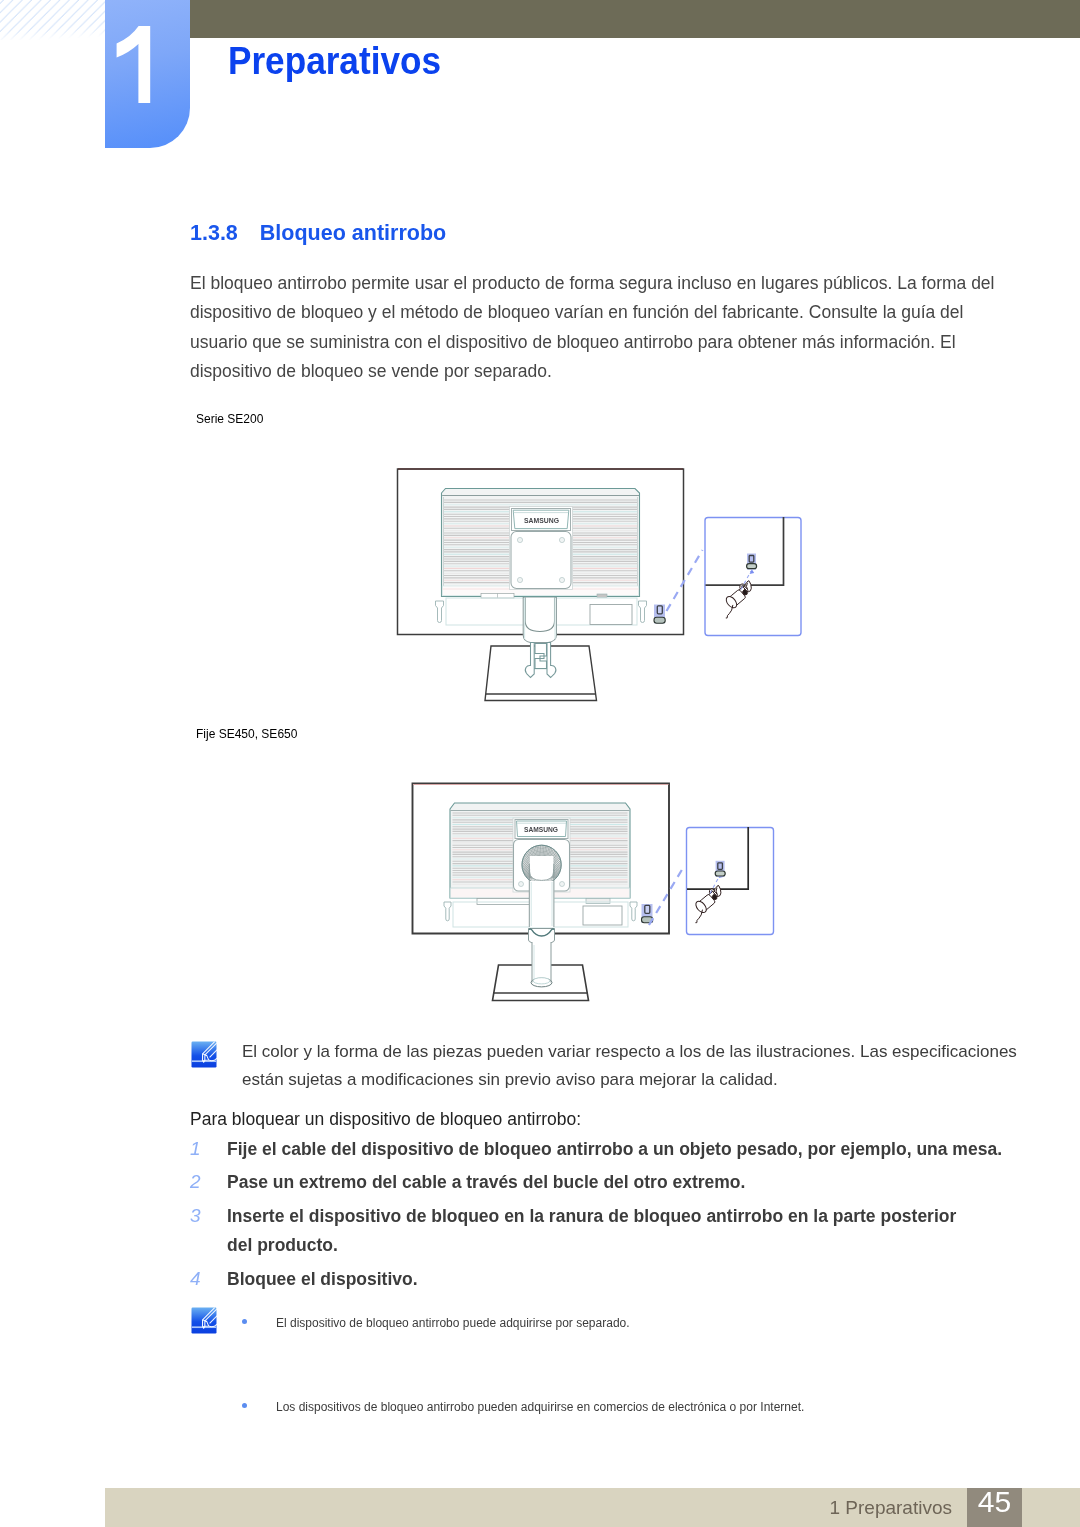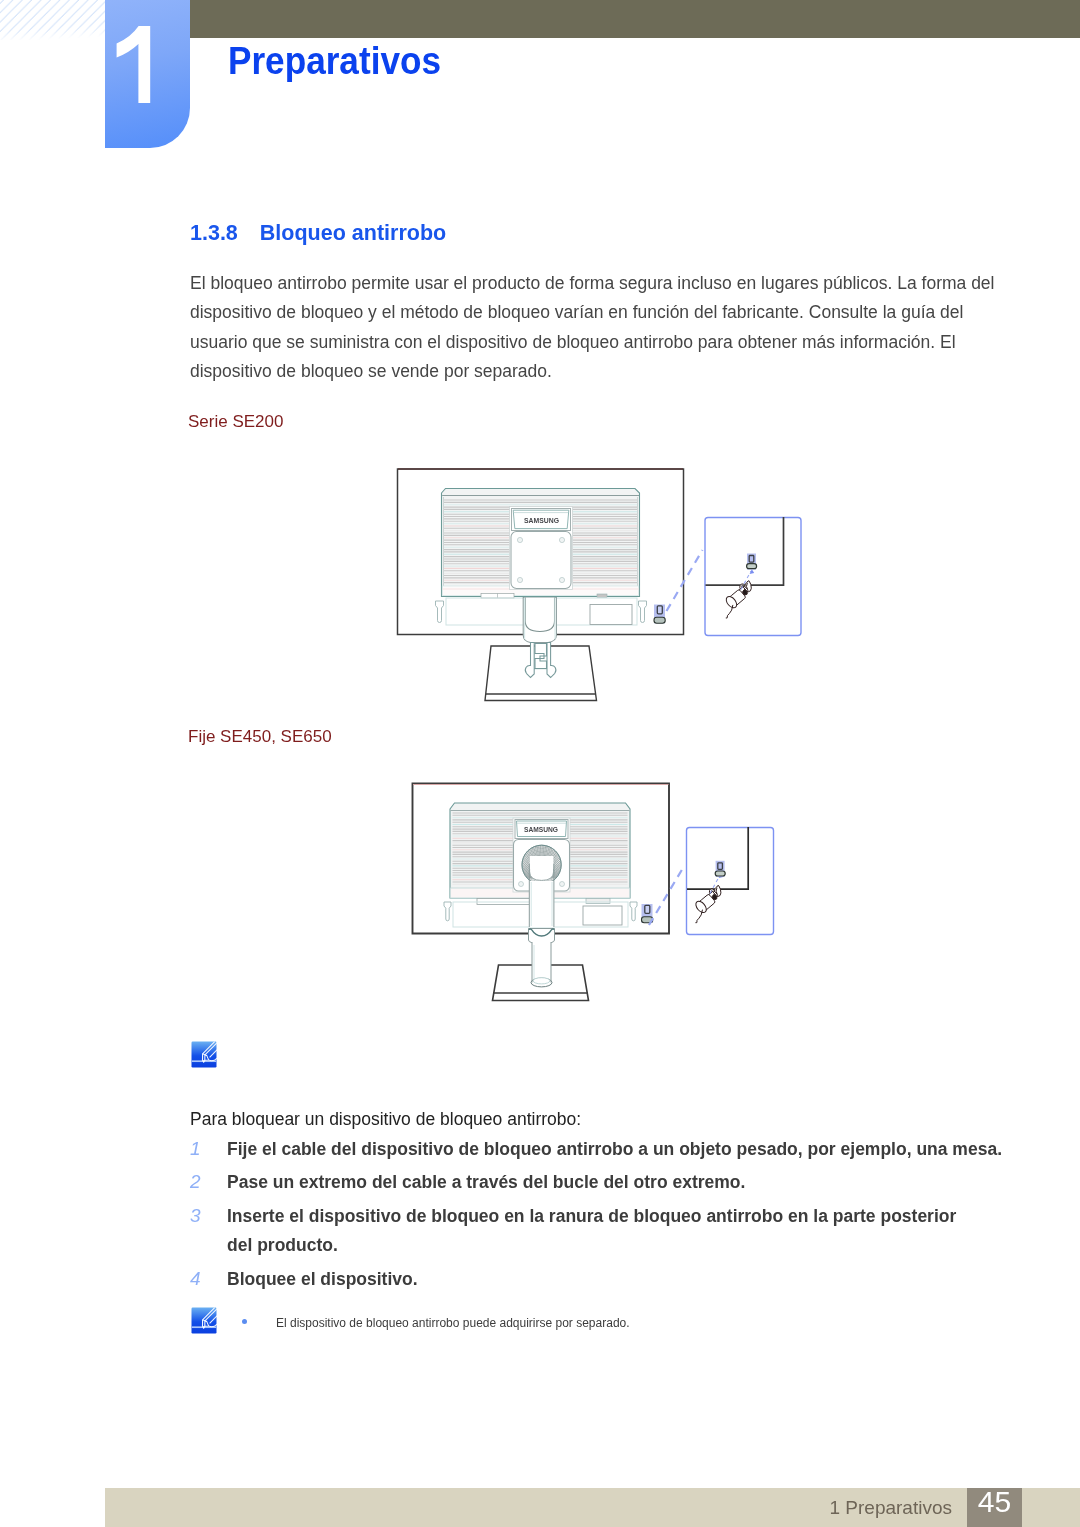--- a/index.html
+++ b/index.html
@@ -26,21 +26,21 @@
              color:#6e6557;font-size:19px;font-weight:400;}
   #pagenumbox{position:absolute;left:967px;top:1488px;width:55px;height:39px;background:#918a7d;}
   #pagenum{position:absolute;left:967px;top:1488px;width:55px;height:28px;
            display:flex;align-items:center;justify-content:center;
            color:#fff;font-size:30px;}
 
   
   #sec-head{position:absolute;left:190px;top:221px;color:#1956ec;font-size:21.5px;font-weight:700;white-space:nowrap;}
   #sec-head .num{margin-right:22px;}
   .para{position:absolute;left:190px;width:812px;color:#454545;font-size:17.5px;line-height:29.3px;}
-  .caption{position:absolute;left:188px;color:#7f1d1d;font-size:17px;}
+  .caption{position:absolute;left:196px;color:#000000;font-size:12px;}
 
   
   .noteicon{position:absolute;width:26px;height:27px;}
   .notetext{position:absolute;color:#3c3c3c;font-size:17px;line-height:28px;}
   #proc-title{position:absolute;left:190px;top:1109px;color:#222;font-size:17.5px;font-weight:400;}
   .step{position:absolute;color:#3c3c3c;font-size:17.5px;line-height:28.5px;}
   .step .n{position:absolute;left:0;top:0;width:28px;text-align:left;color:#8fb0f7;font-size:19px;font-style:italic;}
   .step .t{margin-left:37px;display:block;font-weight:bold;}
   .bullet{position:absolute;color:#3c3c3c;font-size:12px;line-height:27px;}
   .bullet .dot{position:absolute;left:0;top:9px;width:5px;height:5px;border-radius:50%;background:#5b8df0;}
@@ -433,20 +433,21 @@
     </defs>
     <rect x="0.5" y="0.5" width="25" height="26" rx="1.2" fill="url(#ng1)"></rect>
     <path d="M0.8 20.2 L25.2 20.2" stroke="#a9c5fb" stroke-width="1.7" fill="none"></path>
     <path d="M26.2 1.6 L13.9 13.9 L13.8 19.3 L12.7 21.2 L11.5 19.3 L11.6 12.8 L23.7 0.7" fill="none" stroke="#f2f7ff" stroke-width="1.1" stroke-linejoin="round"></path>
     <path d="M11.6 12.8 L15.8 14.6 L17.6 18.9 L13.8 19.3" fill="none" stroke="#f2f7ff" stroke-width="1.05" stroke-linejoin="round"></path>
     <path d="M15.8 14.6 L13.9 13.9" fill="none" stroke="#f2f7ff" stroke-width="1"></path>
     <path d="M17.6 18.9 Q22 21.2 26.2 17.0" fill="none" stroke="#f2f7ff" stroke-width="1.05"></path>
     <path d="M26.2 8.6 L18.6 16.4" fill="none" stroke="#f2f7ff" stroke-width="1.05"></path>
     <path d="M11.5 19.3 L13.8 19.4 L12.7 21.4 Z" fill="#ffffff"></path>
   </svg>
+  <div class="notetext" style="left:242px;top:1038px;width:786px;">El color y la forma de las piezas pueden variar respecto a los de las ilustraciones. Las especificaciones están sujetas a modificaciones sin previo aviso para mejorar la calidad.</div>
 
   <div id="proc-title">Para bloquear un dispositivo de bloqueo antirrobo:</div>
   <div class="step" style="left:190px;top:1135px;width:812px;">
     <span class="n">1</span>
     <span class="t">Fije el cable del dispositivo de bloqueo antirrobo a un objeto pesado, por ejemplo, una mesa.</span>
   </div>
   <div class="step" style="left:190px;top:1168px;width:812px;">
     <span class="n">2</span>
     <span class="t">Pase un extremo del cable a través del bucle del otro extremo.</span>
   </div>
@@ -466,18 +467,22 @@
     <path d="M11.6 12.8 L15.8 14.6 L17.6 18.9 L13.8 19.3" fill="none" stroke="#f2f7ff" stroke-width="1.05" stroke-linejoin="round"></path>
     <path d="M15.8 14.6 L13.9 13.9" fill="none" stroke="#f2f7ff" stroke-width="1"></path>
     <path d="M17.6 18.9 Q22 21.2 26.2 17.0" fill="none" stroke="#f2f7ff" stroke-width="1.05"></path>
     <path d="M26.2 8.6 L18.6 16.4" fill="none" stroke="#f2f7ff" stroke-width="1.05"></path>
     <path d="M11.5 19.3 L13.8 19.4 L12.7 21.4 Z" fill="#ffffff"></path>
   </svg>
   <div class="bullet" style="left:242px;top:1310px;width:760px;">
     <span class="dot"></span>
     <span class="t">El dispositivo de bloqueo antirrobo puede adquirirse por separado.</span>
   </div>
+  <div class="bullet" style="left:242px;top:1394px;width:790px;">
+    <span class="dot"></span>
+    <span class="t">Los dispositivos de bloqueo antirrobo pueden adquirirse en comercios de electrónica o por Internet.</span>
+  </div>
 
   <div id="footbar"></div>
   <div id="footlabel">1 Preparativos</div>
   <div id="pagenumbox"></div>
   <div id="pagenum">45</div>
 </div>
 
 </body></html>

